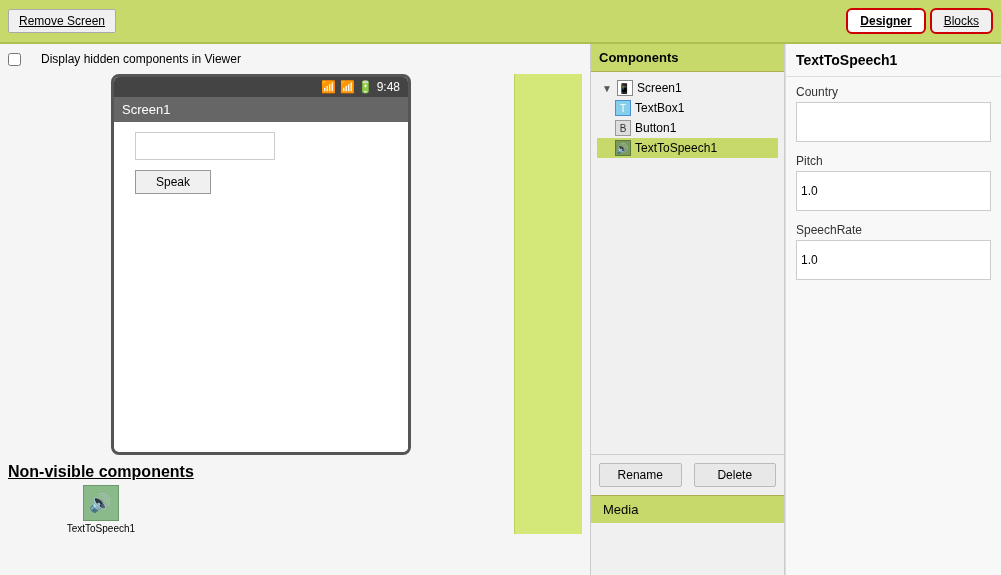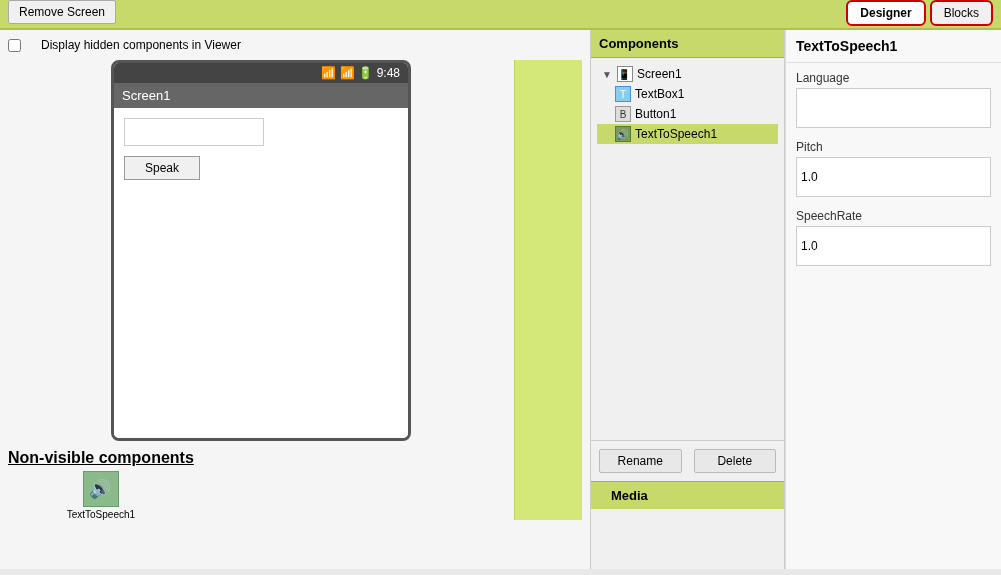--- a/index.html
+++ b/index.html
@@ -1,26 +1,27 @@
 <!DOCTYPE html>
 <html><head>
   <meta charset="utf-8">
   <style>
     * { box-sizing: border-box; margin: 0; padding: 0; }
     body { font-family: Arial, sans-serif; font-size: 13px; background: #e8e8e8; overflow: hidden; width: 1001px; height: 575px; }
 
     
     #toolbar {
       display: flex;
-      align-items: flex-start;
+      align-items: center;
       justify-content: space-between;
       background: #c8d96b;
       border-bottom: 2px solid #b0c050;
-      height: 30px;
+      height: 44px;
       padding: 0 8px;
+      text-decoration: underline;
     }
     #toolbar-left { display: flex; gap: 6px; }
     #toolbar-right { display: flex; gap: 4px; }
 
     .toolbar-btn {
       background: #f0f0f0;
       border: 1px solid #aaa;
       padding: 4px 10px;
       cursor: pointer;
       font-size: 12px;
@@ -85,20 +86,21 @@
     #phone-titlebar {
       background: #666;
       color: white;
       padding: 5px 8px;
       font-size: 13px;
     }
     #phone-body {
       background: white;
       padding: 10px;
       min-height: 380px;
+      margin-left: 11px;
     }
     #phone-textbox {
       width: 140px;
       height: 28px;
       border: 1px solid #ccc;
       margin-bottom: 10px;
       display: block;
     }
     #phone-speak-btn {
       background: #f0f0f0;
@@ -219,22 +221,22 @@
       padding: 4px 8px;
       font-size: 12px;
       cursor: pointer;
       background: #e8e8e8;
       border: 1px solid #bbb;
       border-radius: 2px;
     }
 
     #media-header {
       background: #c8d96b;
-      padding: 6px 20px;
-      font-weight: bold;
+      padding: 6px 12px;
+      font-weight: normal;
       font-size: 13px;
       border-top: 1px solid #aab050;
     }
     #media-body {
       height: 60px;
       background: #f0f0f0;
     }
 
     
     #properties-panel {
@@ -354,19 +356,19 @@
       <button class="comp-action-btn">Delete</button>
     </div>
     <div id="media-header">Media</div>
     <div id="media-body"></div>
   </div>
 
   <div id="properties-panel">
     <div id="properties-header">TextToSpeech1</div>
     <div id="properties-body">
 
-        <div class="prop-group"><div class="prop-label">Language</div><input type="text" class="prop-input" style=""></div>
+        <div class="prop-group"><div class="prop-label">Country</div><input type="text" class="prop-input" style=""></div>
         <div class="prop-group"><div class="prop-label">Pitch</div><input type="text" class="prop-input" value="1.0" style=""></div>
         <div class="prop-group"><div class="prop-label">SpeechRate</div><input type="text" class="prop-input" value="1.0" style=""></div>
       </div>
   </div>
 
 </div>
 
 </body></html>

